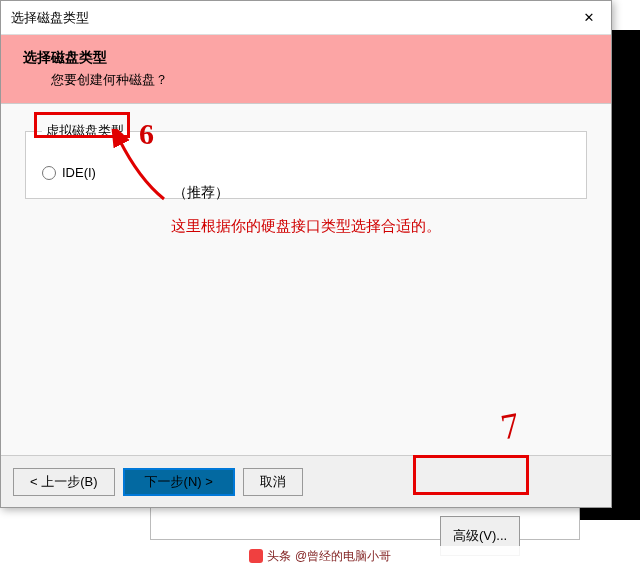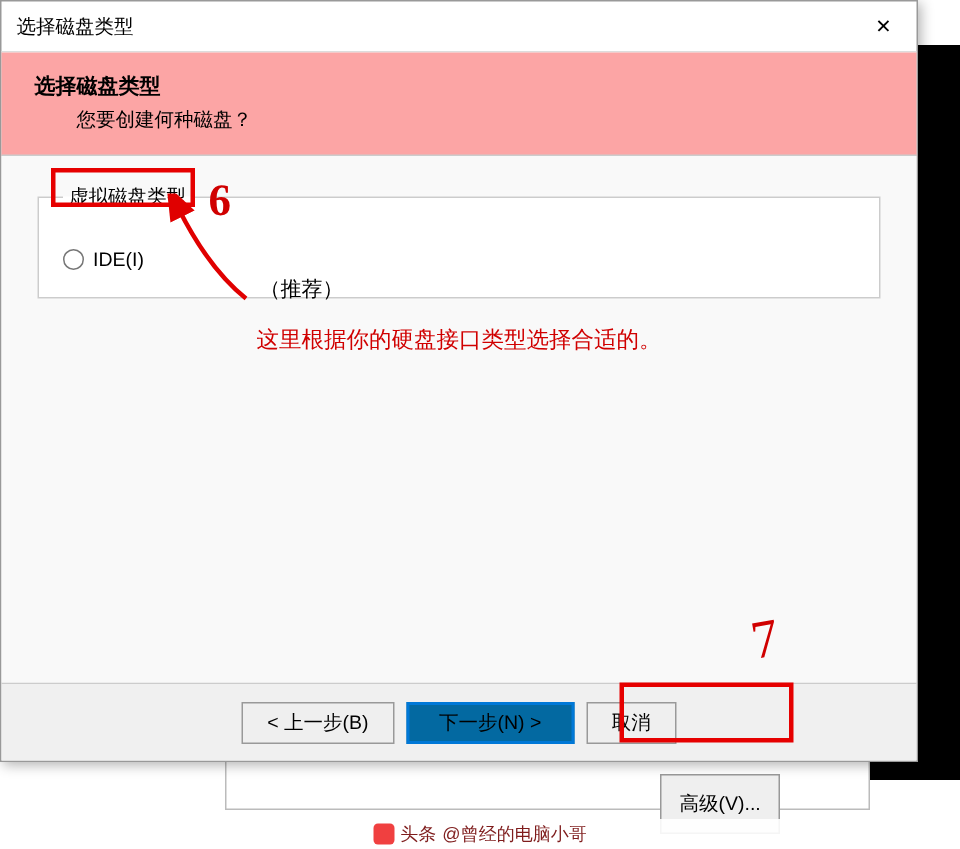--- a/index.html
+++ b/index.html
@@ -113,21 +113,21 @@
   .arrow-svg {
     position: absolute;
     left: 108px; top: 128px;
     pointer-events: none;
   }
   .footer {
     height: 52px;
     border-top: 1px solid #ccc;
     display: flex;
     align-items: center;
-    justify-content: center;
+    justify-content: flex-start;
     gap: 8px;
     padding: 0 12px;
     background: #f0f0f0;
   }
   .footer button {
     height: 28px;
     padding: 0 16px;
     font-size: 13px;
     font-family: inherit;
     background: #efefef;

